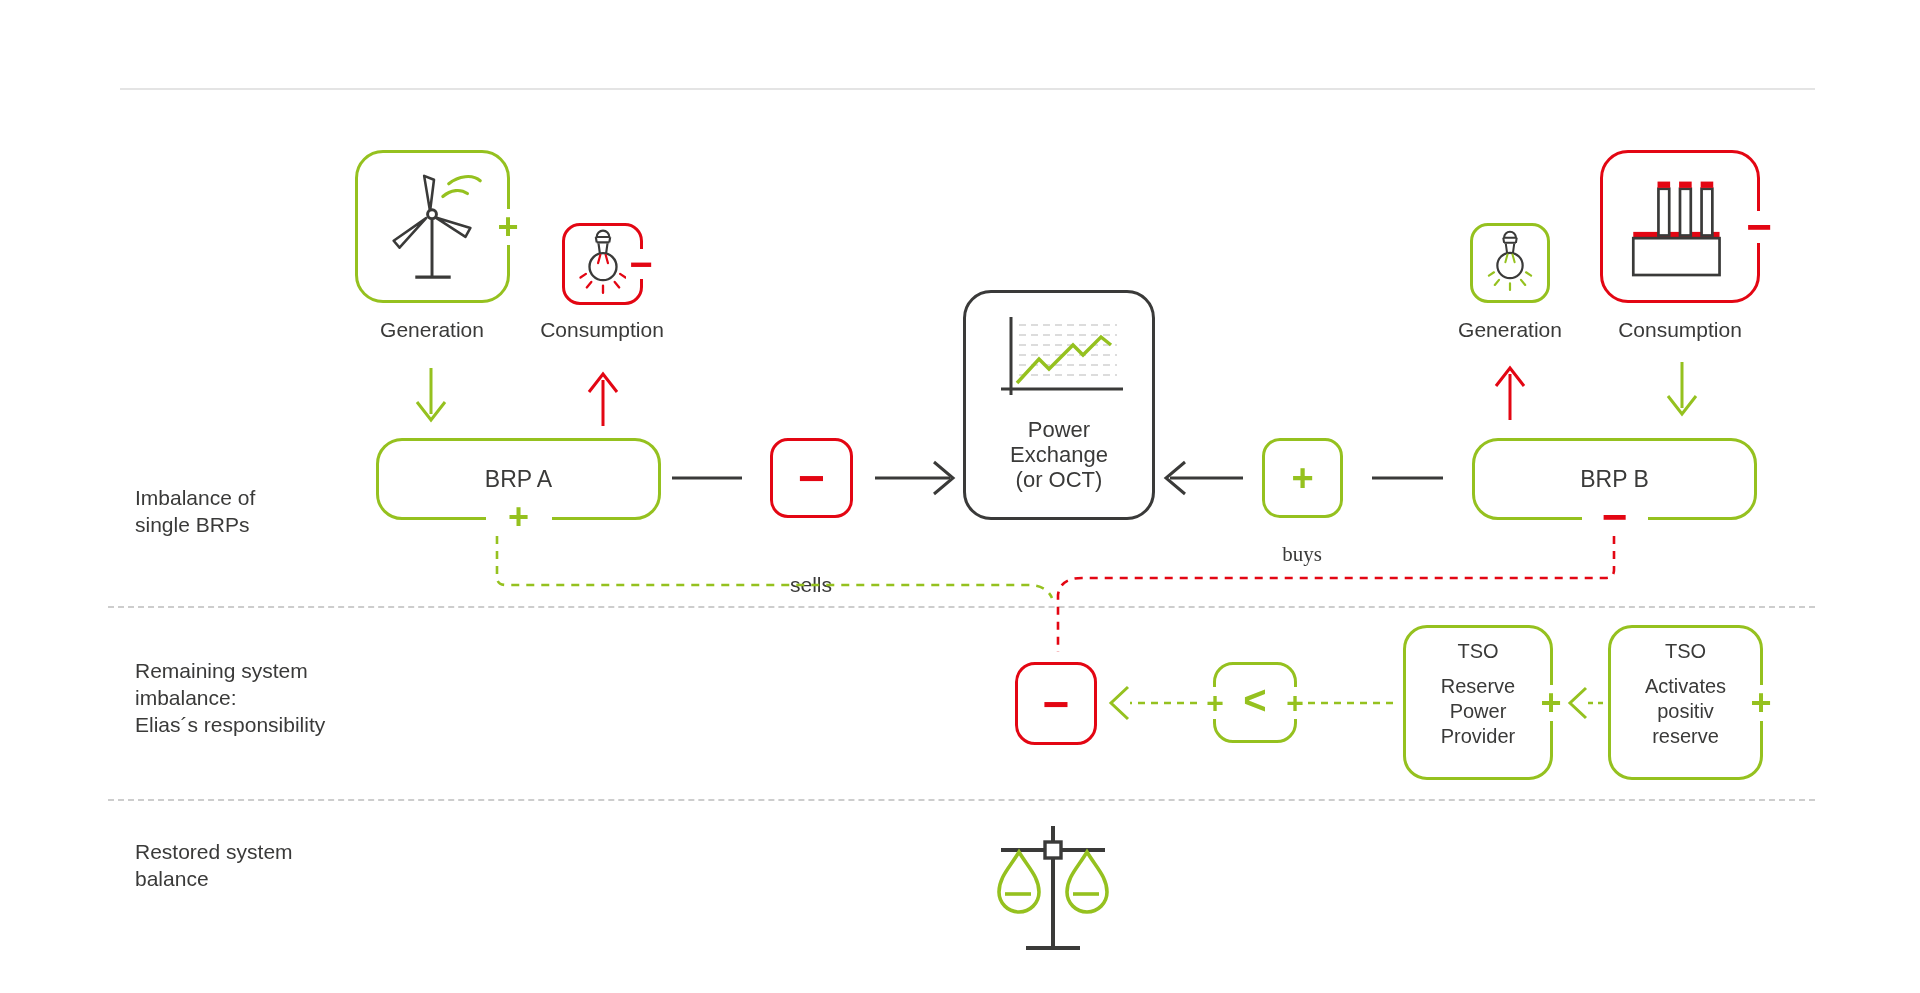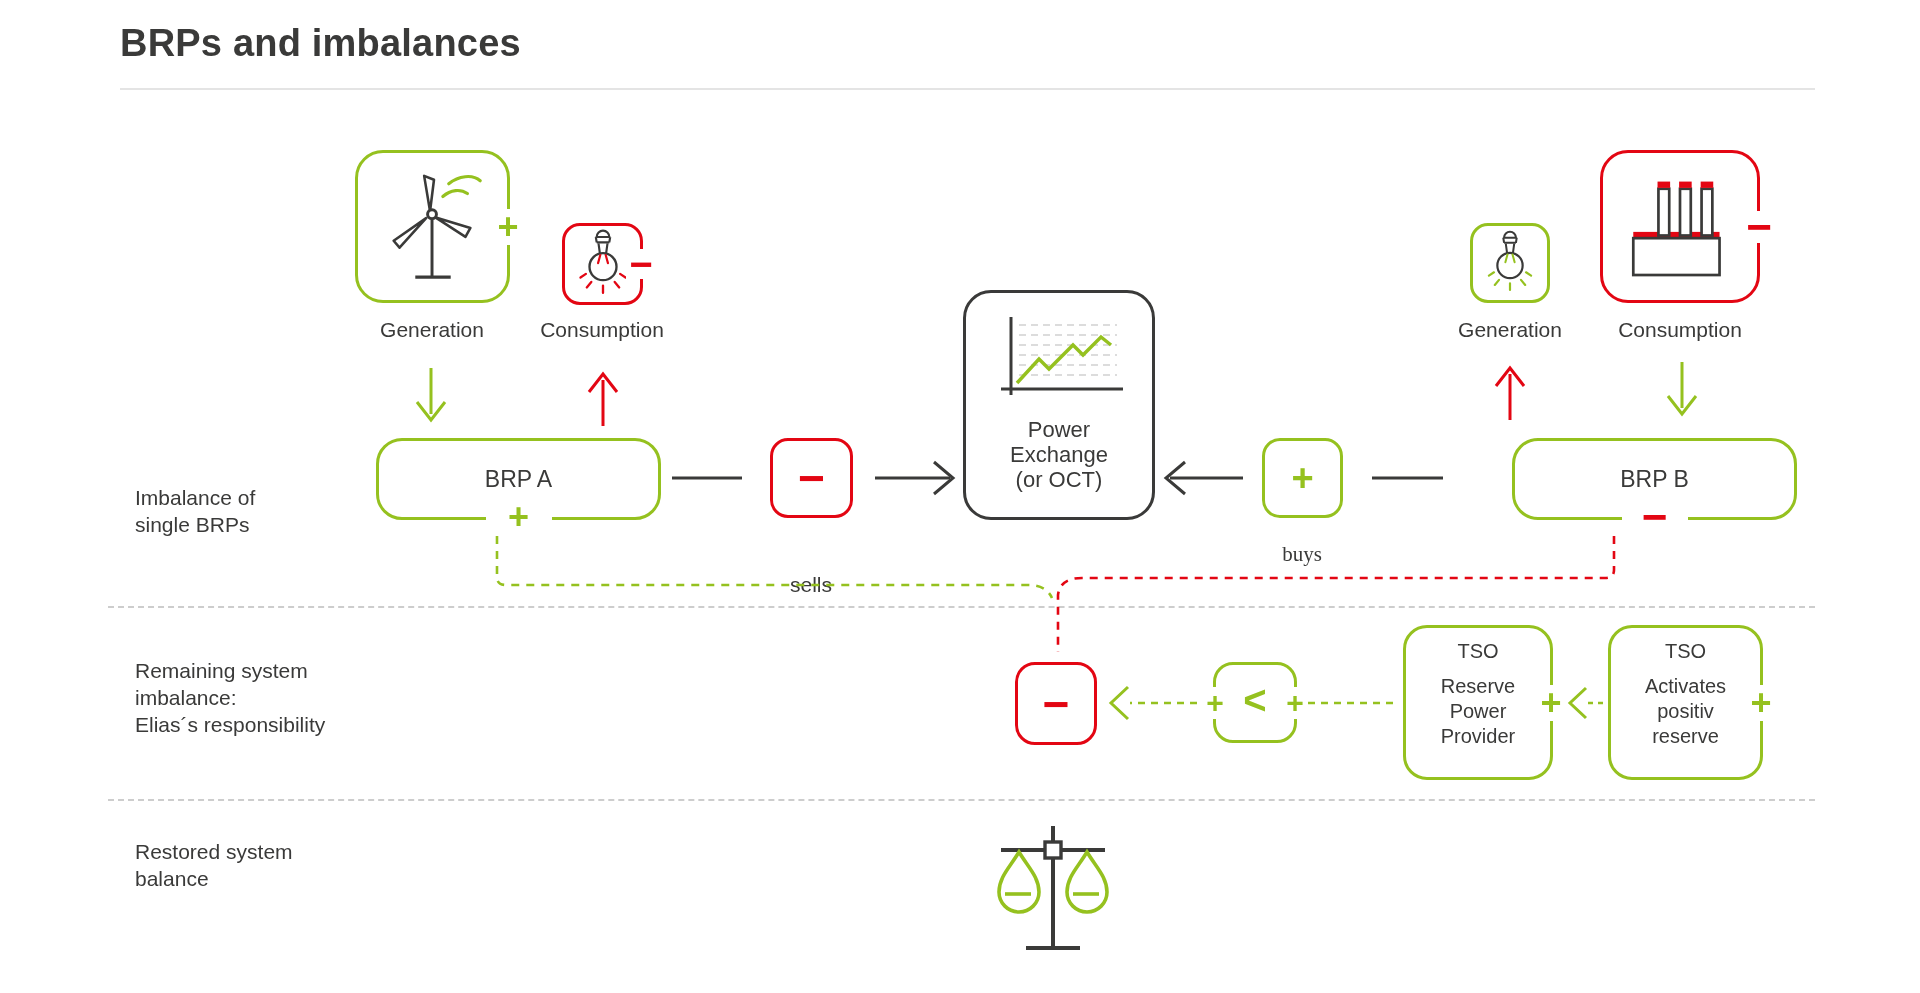--- a/index.html
+++ b/index.html
@@ -39,21 +39,20 @@
   .op { color:var(--green); font-size:40px; font-weight:700; margin-top:-4px; }
 
   svg { display:block; }
   .overlay { position:absolute; left:0; top:0; pointer-events:none; }
 </style>
 </head>
 <body>
 
 <div class="canvas">
 
-  <div class="abs title">BRPs and imbalances</div>
   <div class="abs title-rule"></div>
 
   <div class="abs sep" style="top:606px"></div>
   <div class="abs sep" style="top:799px"></div>
 
   <div class="abs side-label" style="top:484px">
     <div>Imbalance of</div>
     <div>single BRPs</div>
   </div>
   <div class="abs side-label" style="top:838px">
@@ -194,21 +193,21 @@
         <polyline points="5,26 19,8 33,26"></polyline>
       </g>
   </svg>
   <svg class="abs" style="left:1663px;top:360px;" width="38" height="62" viewBox="0 0 38 62">
     <g fill="none" stroke="#95c11f" stroke-width="3">
         <line x1="19" y1="2" x2="19" y2="48"></line>
         <polyline points="5,36 19,54 33,36"></polyline>
       </g>
   </svg>
 
-  <div class="box" style="left:1472px;top:438px;width:285px;height:82px;border-radius:26px;margin-left:40px;">
+  <div class="box" style="left:1472px;top:438px;width:285px;height:82px;border-radius:26px;">
     <span class="brp-text">BRP B</span>
     <span class="sign minus edge bottom-edge" style="font-size:44px;">−</span>
   </div>
 
   <div class="box red-b" style="left:1015px;top:662px;width:82px;height:83px;border-radius:20px;">
     <span class="sign minus">−</span>
   </div>
 
   <div class="box" style="left:1213px;top:662px;width:84px;height:81px;border-radius:20px;">
     <span class="sign plus edge left-edge sm">+</span>

